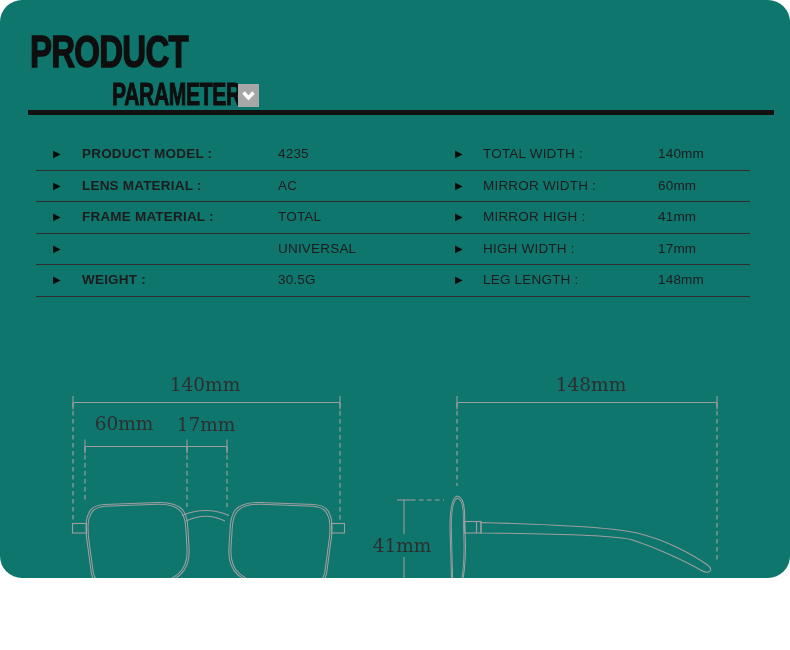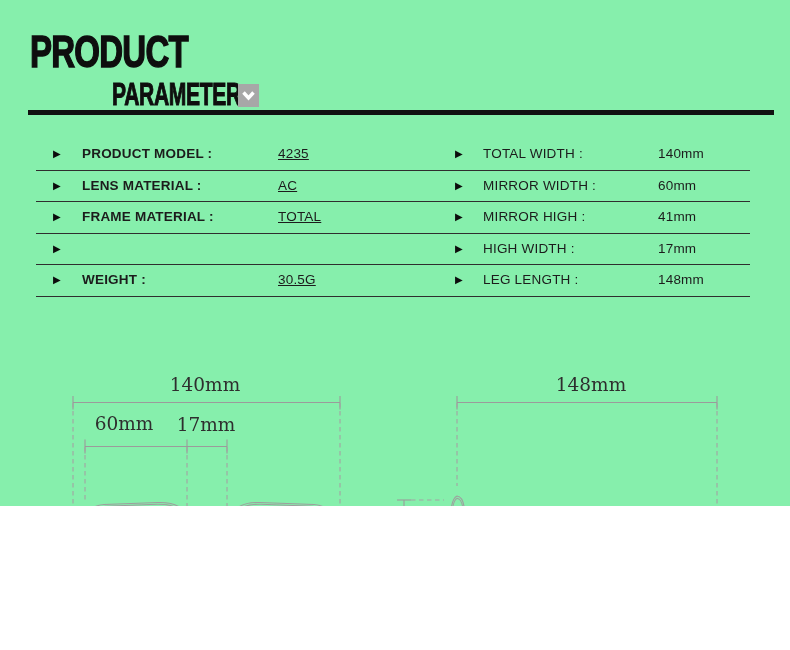--- a/index.html
+++ b/index.html
@@ -1,36 +1,36 @@
 <!DOCTYPE html>
 <html><head>
 <meta charset="utf-8">
 <style>
   html,body{margin:0;padding:0;background:#ffffff;}
-  .page{position:relative;width:790px;height:506px;background:#86efac;overflow:hidden;
-        font-family:"Liberation Sans",sans-serif;}
+  .page{position:relative;width:790px;height:578px;background:#0f766e;overflow:hidden;
+        font-family:"Liberation Sans",sans-serif;border-radius:22px;}
 
   
   .title1{position:absolute;left:30px;top:30px;font-size:44px;line-height:1;
           font-weight:bold;color:#0e0e0e;-webkit-text-stroke:1.4px #0e0e0e;
           letter-spacing:-1px;transform:scaleX(0.75);transform-origin:0 0;white-space:nowrap;}
   .title2{position:absolute;left:112px;top:79px;font-size:31px;line-height:1;
           font-weight:bold;color:#0e0e0e;-webkit-text-stroke:1px #0e0e0e;
           letter-spacing:-0.5px;transform:scaleX(0.68);transform-origin:0 0;white-space:nowrap;}
   .chev-box{position:absolute;left:238px;top:84px;width:21px;height:23px;background:#a7a7a7;
             display:flex;align-items:center;justify-content:center;}
   .rule{position:absolute;left:28px;top:110px;width:746px;height:5px;background:#111;}
 
   
   .spec{position:absolute;left:36px;top:139px;width:714px;}
   .row{position:relative;height:30.5px;border-bottom:1.2px solid #2e2e2e;}
   .row span{position:absolute;top:0;line-height:30.5px;font-size:13.5px;color:#1c1c1c;
             letter-spacing:0.2px;white-space:nowrap;}
   .tri{font-size:10px !important;color:#0c0c0c !important;}
-  .t1{left:17px;}  .l1{left:46px;font-weight:bold;}  .v1{left:242px;text-decoration:underline;}
+  .t1{left:17px;}  .l1{left:46px;font-weight:bold;}  .v1{left:242px;}
   .t2{left:419px;} .l2{left:447px;} .v2{left:622px;}
 
   
   .diagram{position:absolute;left:0;top:360px;}
   .dline{stroke:#9b9b9b;stroke-width:1.1;fill:none;}
   .ddash{stroke:#a3a3a3;stroke-width:1.1;fill:none;stroke-dasharray:4.5 3.5;}
   .gshape{stroke:#9e9e9e;stroke-width:1.1;fill:none;}
   .dimtxt{font-family:"DejaVu Serif",serif;font-size:18.5px;fill:#2e2e2e;}
 </style>
 </head>
@@ -67,20 +67,21 @@
     <div class="row">
       <span class="tri t1">▶</span>
       <span class="l1">FRAME MATERIAL :</span>
       <span class="v1">TOTAL</span>
       <span class="tri t2">▶</span>
       <span class="l2">MIRROR HIGH :</span>
       <span class="v2">41mm</span>
     </div>
     <div class="row">
       <span class="tri t1">▶</span>
+      <span class="v1">UNIVERSAL</span>
       <span class="tri t2">▶</span>
       <span class="l2">HIGH WIDTH :</span>
       <span class="v2">17mm</span>
     </div>
     <div class="row">
       <span class="tri t1">▶</span>
       <span class="l1">WEIGHT :</span>
       <span class="v1">30.5G</span>
       <span class="tri t2">▶</span>
       <span class="l2">LEG LENGTH :</span>

